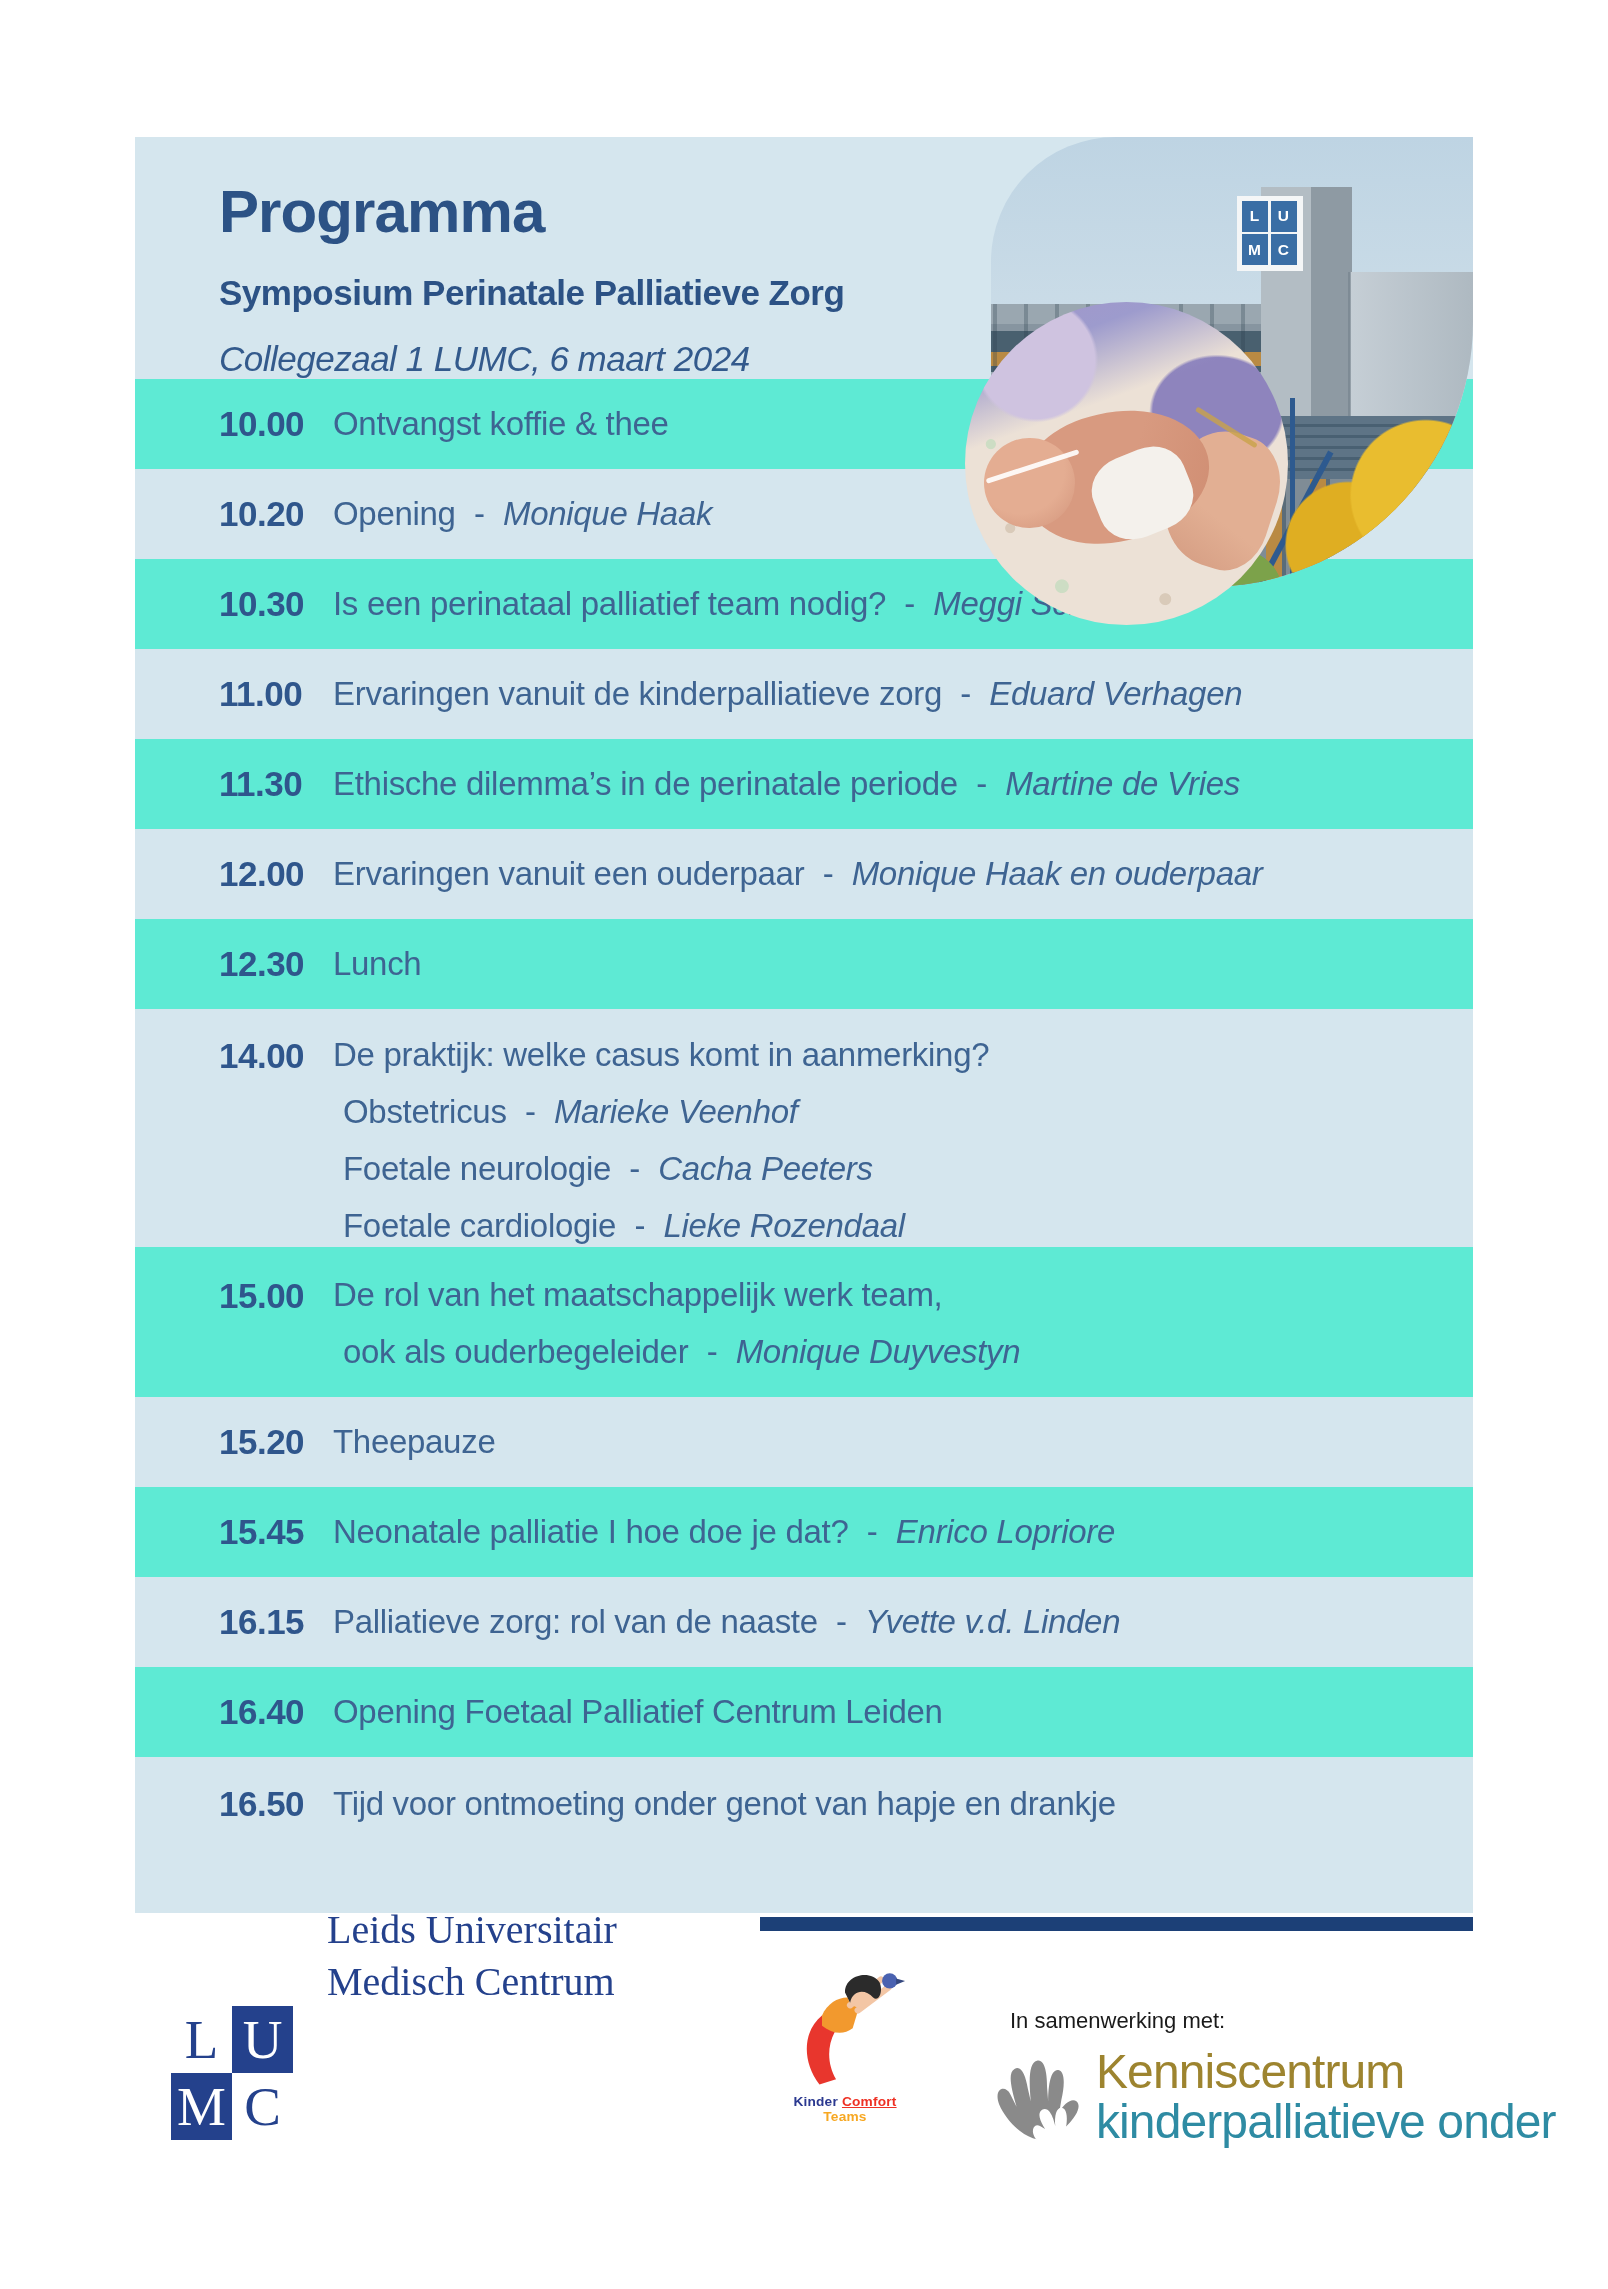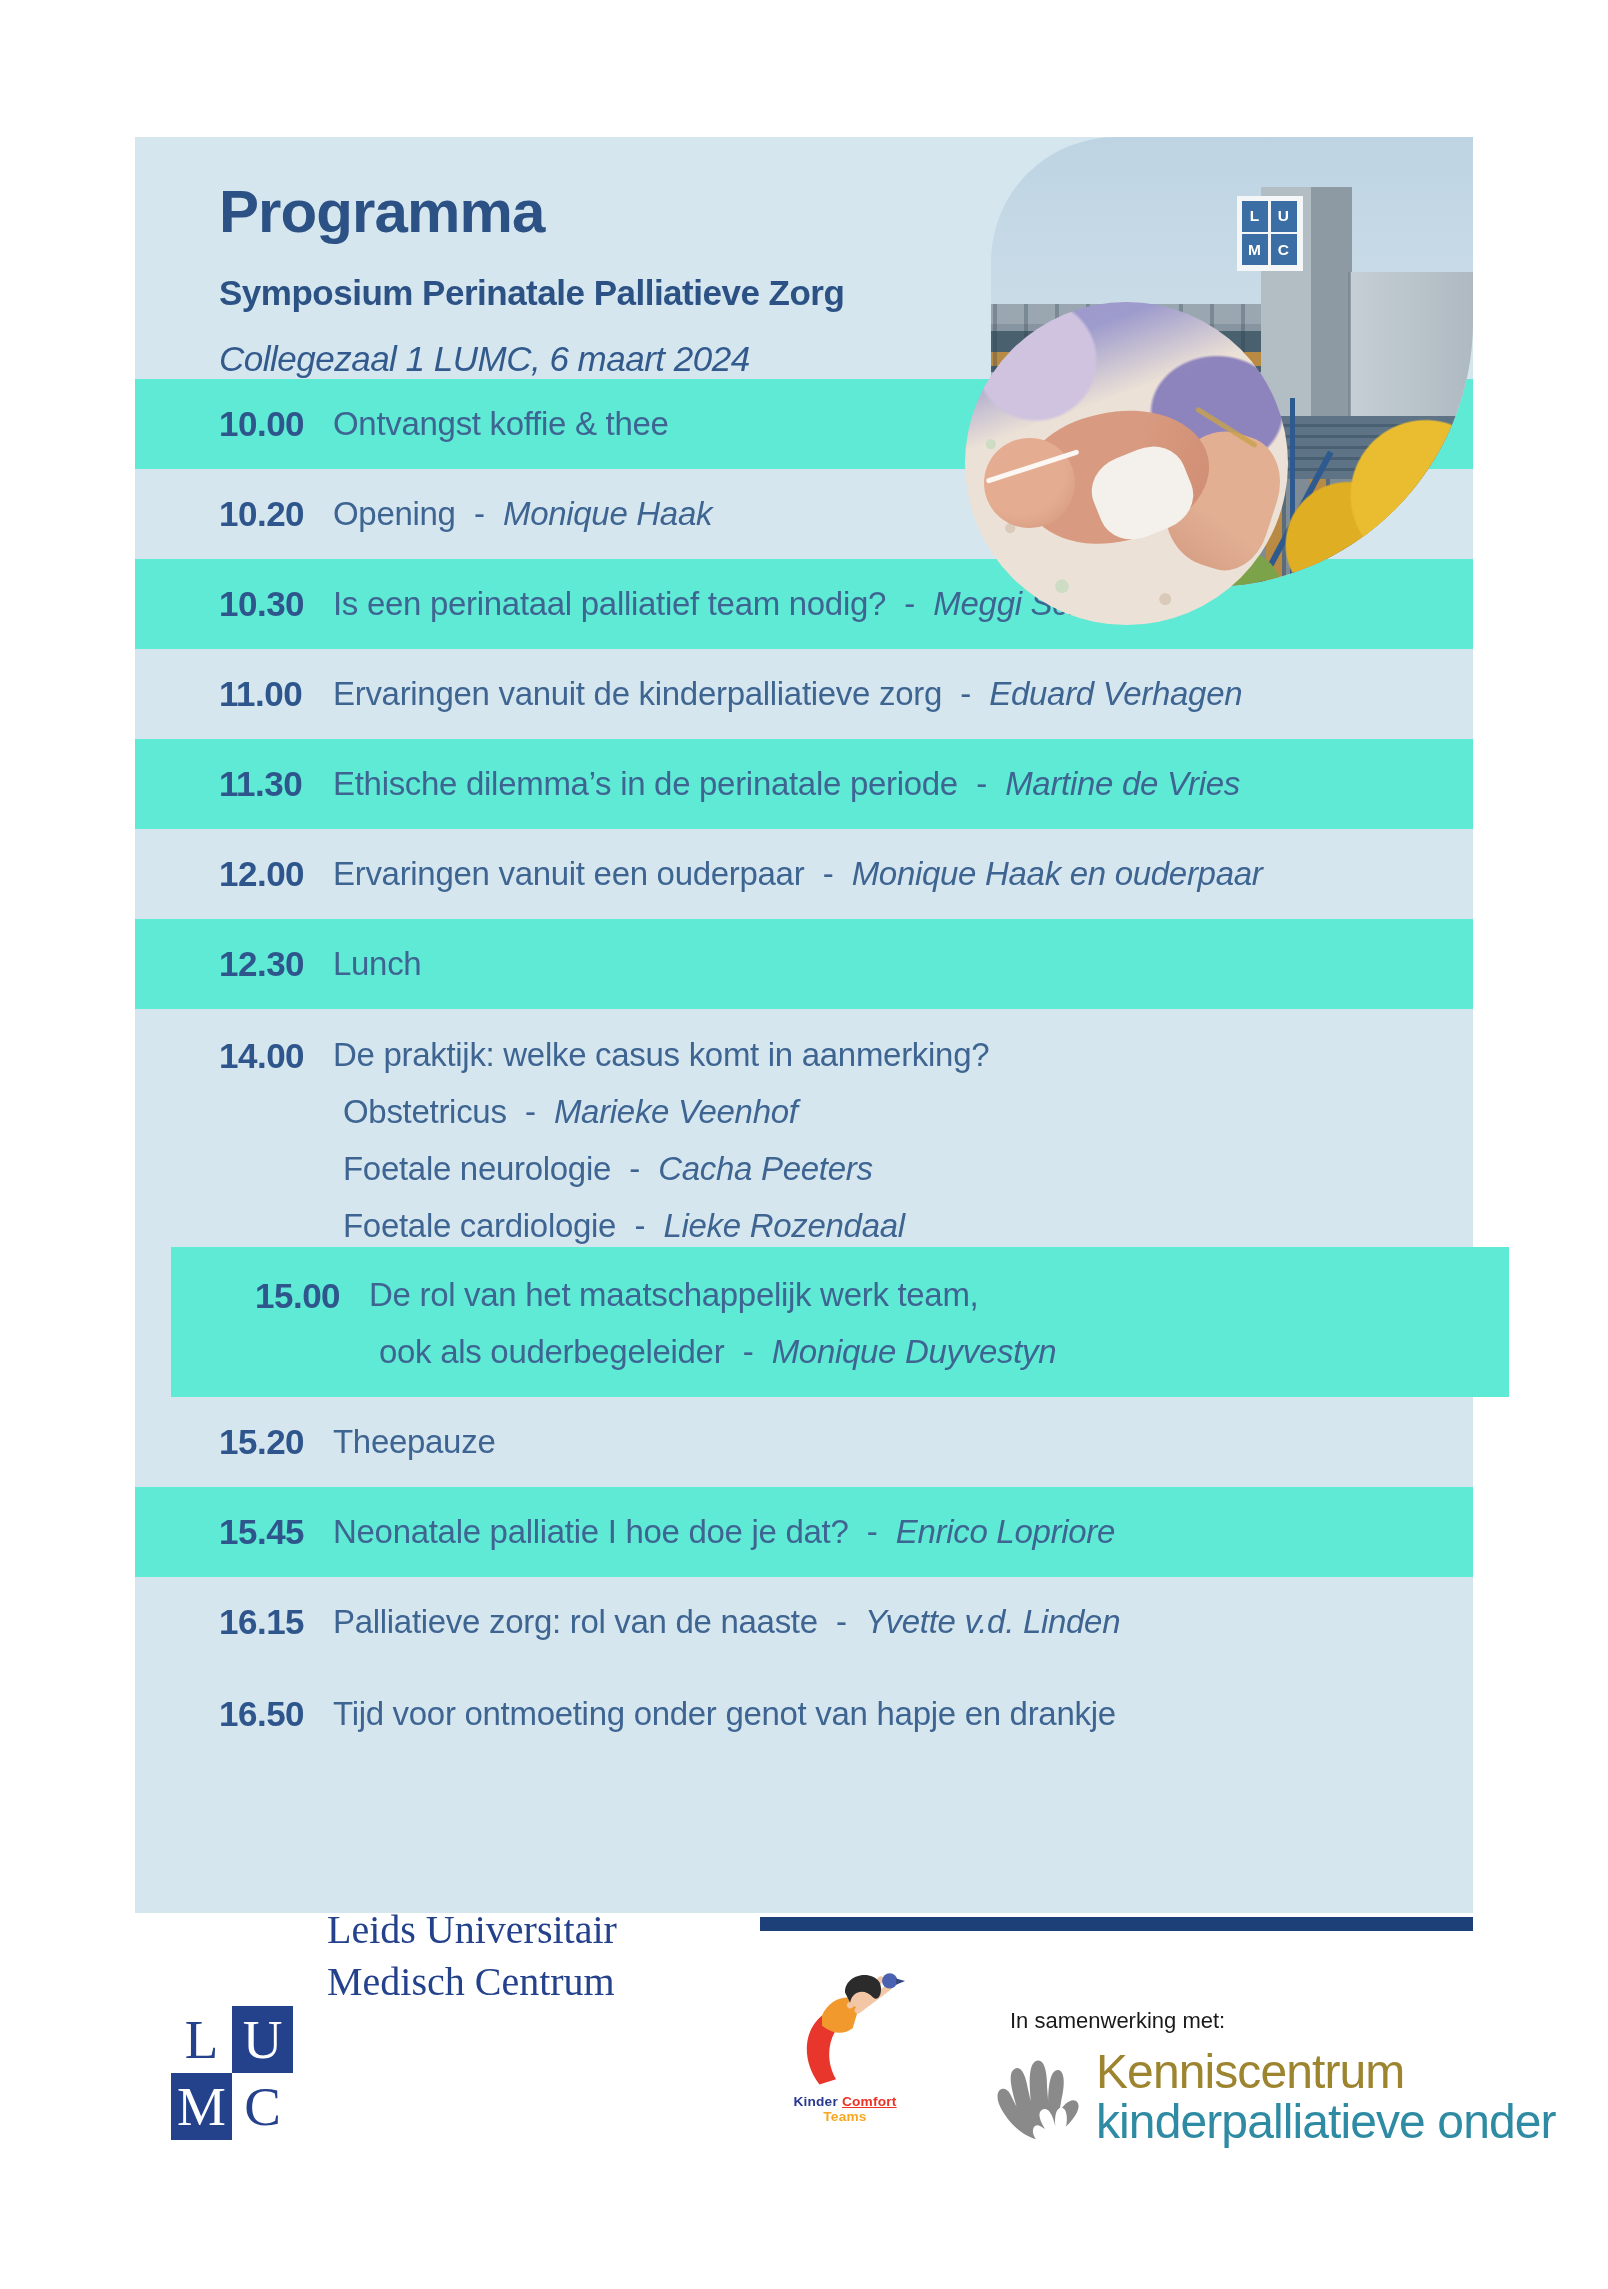--- a/index.html
+++ b/index.html
@@ -22,21 +22,21 @@
   .venue{margin-top:25.6px;font-size:35px;font-style:italic;color:#335a8c;letter-spacing:-0.5px;}
 
   
   .row{
     display:flex;align-items:center;box-sizing:border-box;
     padding-left:84px;height:90px;width:100%;
   }
   .row.dark{background:#5eead4;}
   .row.multi{align-items:flex-start;}
   .row.r8{height:238px;padding-top:27.4px;}
-  .row.r9{height:150px;padding-top:29px;margin-left:36px;}
+  .row.r9{height:150px;padding-top:29px;}
   .row.r14{height:95px;}
   .time{flex:none;width:114px;font-size:35px;font-weight:700;color:#2f568c;letter-spacing:-0.5px;}
   .desc,.line{font-size:33px;color:#3e6492;letter-spacing:-0.3px;}
   .speaker{font-style:italic;}
   .sep{display:inline-block;margin:0 18.3px;}
   .lines{display:flex;flex-direction:column;gap:19px;}
   .lines .sub{padding-left:10px;}
 
   
   .accent-bar{left:760px;top:1917px;width:713px;height:13.7px;background:#1c4077;}
@@ -236,20 +236,24 @@
   <div class="row dark">
     <span class="time">15.45</span>
     <span class="desc"><span>Neonatale palliatie I hoe doe je dat?</span><span class="sep">-</span><span class="speaker">Enrico Lopriore</span></span>
   </div>
 
   <div class="row">
     <span class="time">16.15</span>
     <span class="desc"><span>Palliatieve zorg: rol van de naaste</span><span class="sep">-</span><span class="speaker">Yvette v.d. Linden</span></span>
   </div>
 
+  <div class="row dark">
+    <span class="time">16.40</span>
+    <span class="desc">Opening Foetaal Palliatief Centrum Leiden</span>
+  </div>
 
   <div class="row r14">
     <span class="time">16.50</span>
     <span class="desc">Tijd voor ontmoeting onder genot van hapje en drankje</span>
   </div>
 
 </div>
 
 <div class="abs accent-bar"></div>
 

